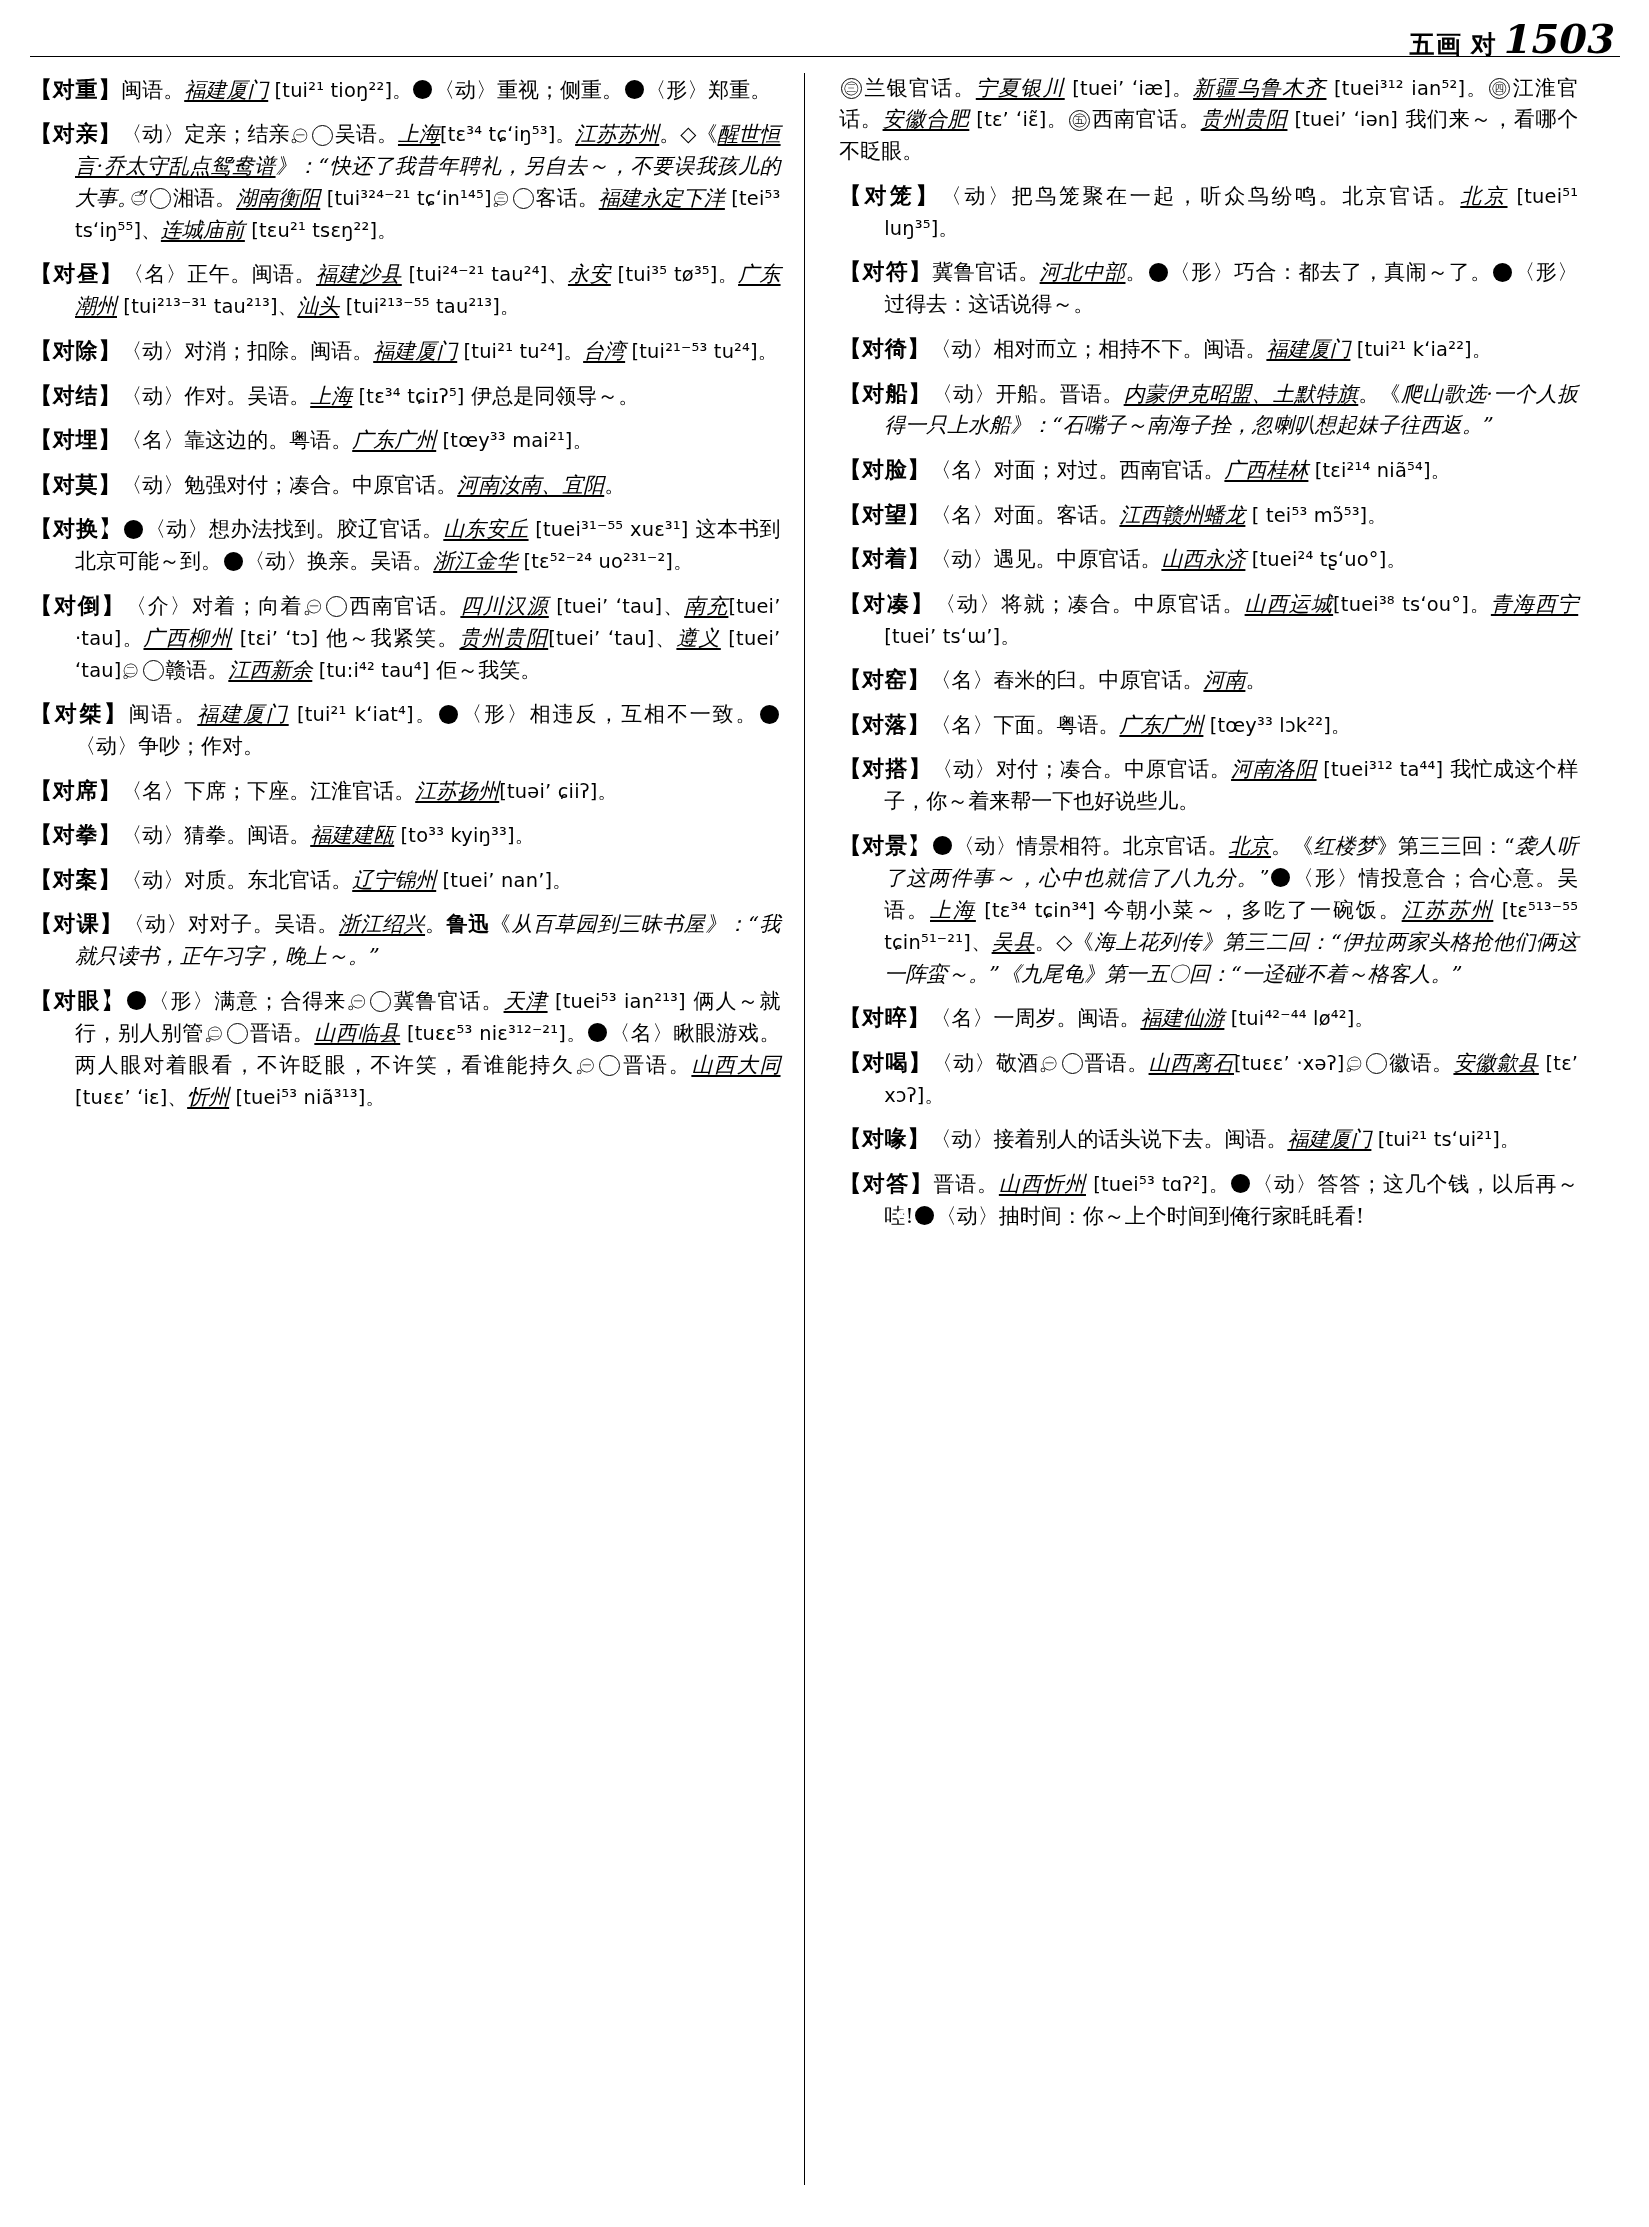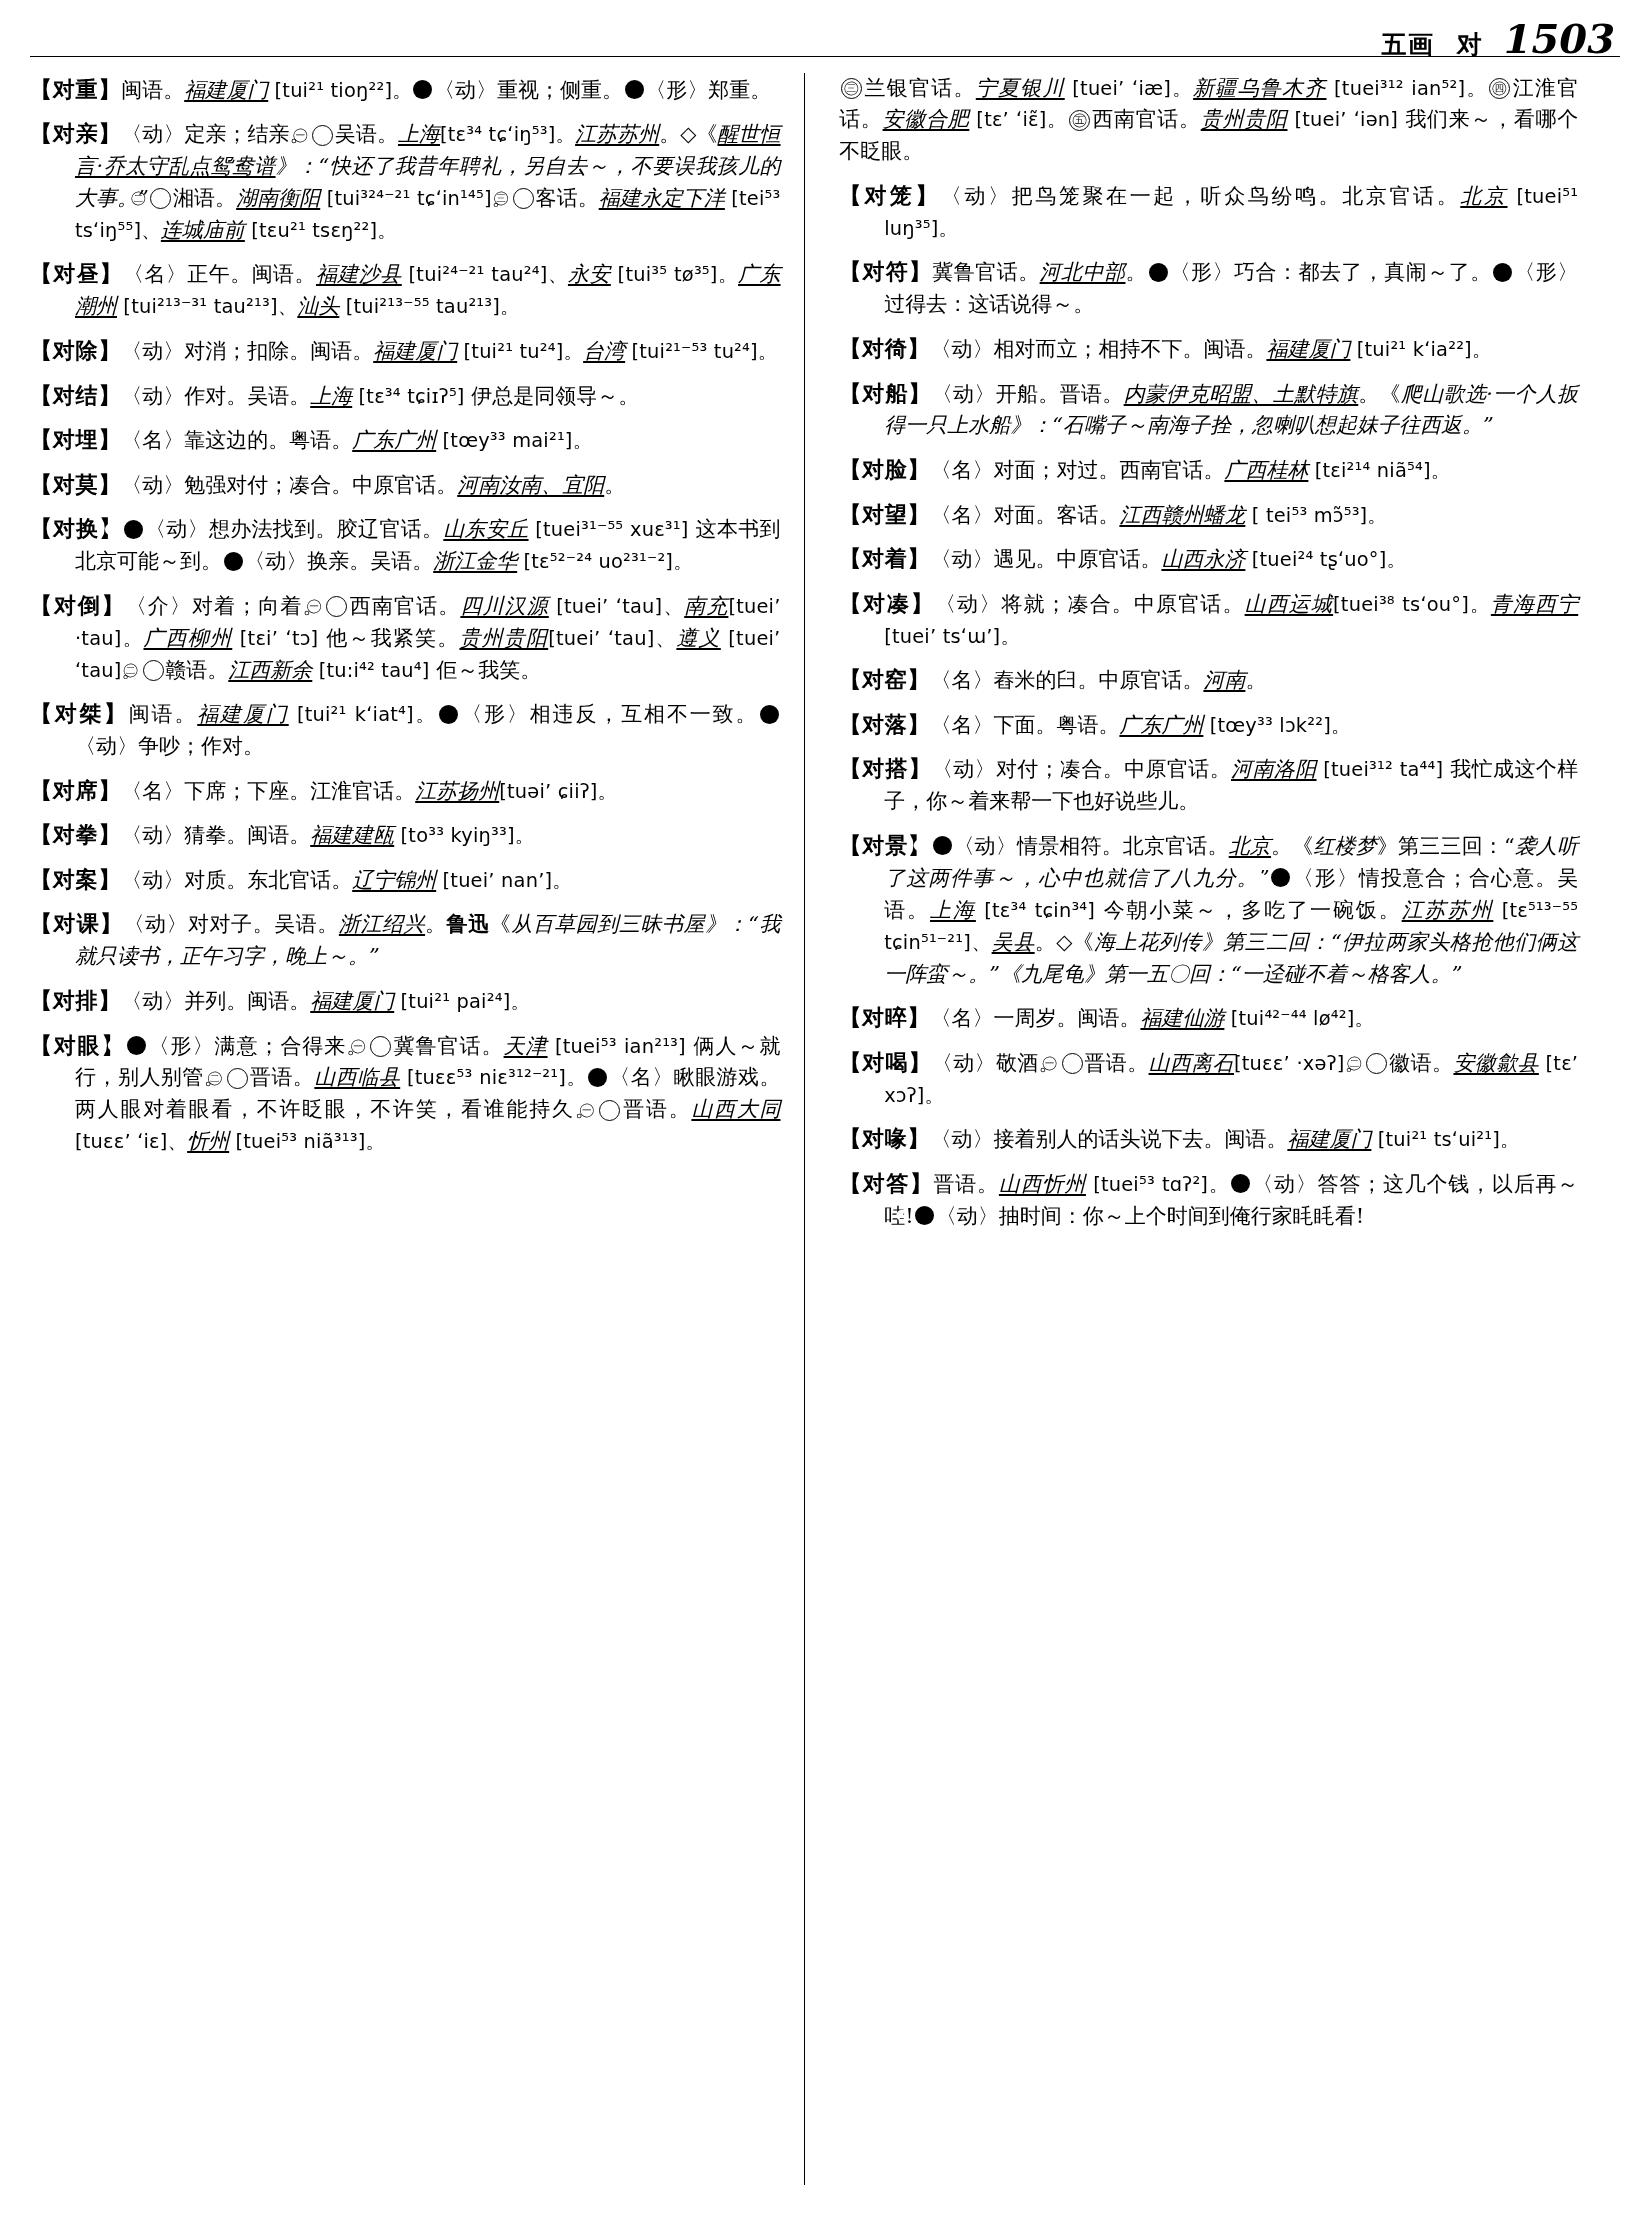--- a/index.html
+++ b/index.html
@@ -25,21 +25,21 @@
   .header {
     position: relative;
     height: 46px;
   }
   .header-right {
     position: absolute;
     right: 5px;
     top: 0;
     display: flex;
     align-items: baseline;
-    gap: 22px;
+    gap: 8px;
     font-weight: bold;
   }
   .hdr-section {
     font-size: 25px;
     letter-spacing: 1.6px;
   }
   .hdr-char {
     font-size: 25px;
   }
   .hdr-page {
@@ -146,21 +146,20 @@
         <div class="entry hang"><span class="headword">【对结】</span><span>〈动〉作对。吴语。</span><span class="run-place">上海</span><span class="run-ipa"> [tɛ³⁴ tɕiɪʔ⁵]</span><span> 伊总是同领导～。</span></div>
         <div class="entry hang"><span class="headword">【对埋】</span><span>〈名〉靠这边的。粤语。</span><span class="run-place">广东广州</span><span class="run-ipa"> [tœy³³ mai²¹]。</span></div>
         <div class="entry hang"><span class="headword">【对莫】</span><span>〈动〉勉强对付；凑合。中原官话。</span><span class="run-place">河南汝南、宜阳</span><span>。</span></div>
         <div class="entry hang"><span class="headword">【对换】</span><span class="run-marker">❶</span><span>〈动〉想办法找到。胶辽官话。</span><span class="run-place">山东安丘</span><span class="run-ipa"> [tuei³¹⁻⁵⁵ xuɛ³¹]</span><span> 这本书到北京可能～到。</span><span class="run-marker">❷</span><span>〈动〉换亲。吴语。</span><span class="run-place">浙江金华</span><span class="run-ipa"> [tɛ⁵²⁻²⁴ uo²³¹⁻²]。</span></div>
         <div class="entry hang"><span class="headword">【对倒】</span><span>〈介〉对着；向着。</span><span class="run-circ">㊀</span><span>西南官话。</span><span class="run-place">四川汉源</span><span class="run-ipa"> [tuei’ ʻtau]、</span><span class="run-place">南充</span><span class="run-ipa">[tuei’ ·tau]。</span><span class="run-place">广西柳州</span><span class="run-ipa"> [tɛi’ ʻtɔ]</span><span> 他～我紧笑。</span><span class="run-place">贵州贵阳</span><span class="run-ipa">[tuei’ ʻtau]、</span><span class="run-place">遵义</span><span class="run-ipa"> [tuei’ ʻtau]。</span><span class="run-circ">㊁</span><span>赣语。</span><span class="run-place">江西新余</span><span class="run-ipa"> [tu:i⁴² tau⁴]</span><span> 佢～我笑。</span></div>
         <div class="entry hang"><span class="headword">【对桀】</span><span>闽语。</span><span class="run-place">福建厦门</span><span class="run-ipa"> [tui²¹ kʻiat⁴]。</span><span class="run-marker">❶</span><span>〈形〉相违反，互相不一致。</span><span class="run-marker">❷</span><span>〈动〉争吵；作对。</span></div>
         <div class="entry hang"><span class="headword">【对席】</span><span>〈名〉下席；下座。江淮官话。</span><span class="run-place">江苏扬州</span><span class="run-ipa">[tuəi’ ɕiiʔ]。</span></div>
         <div class="entry hang"><span class="headword">【对拳】</span><span>〈动〉猜拳。闽语。</span><span class="run-place">福建建瓯</span><span class="run-ipa"> [to³³ kyiŋ³³]。</span></div>
         <div class="entry hang"><span class="headword">【对案】</span><span>〈动〉对质。东北官话。</span><span class="run-place">辽宁锦州</span><span class="run-ipa"> [tuei’ nan’]。</span></div>
         <div class="entry hang"><span class="headword">【对课】</span><span>〈动〉对对子。吴语。</span><span class="run-place">浙江绍兴</span><span>。</span><span class="run-bold">鲁迅</span><span>《</span><span class="run-italic">从百草园到三昧书屋</span><span class="run-italic">》：“我就只读书，正午习字，晚上～。”</span></div>
-        <div class="entry hang"><span class="headword">【对排】</span><span>〈动〉并列。闽语。</span><span class="run-place">福建厦门</span><span class="run-ipa"> [tui²¹ pai²⁴]。</span></div>
         <div class="entry hang"><span class="headword">【对眼】</span><span class="run-marker">❶</span><span>〈形〉满意；合得来。</span><span class="run-circ">㊀</span><span>冀鲁官话。</span><span class="run-place">天津</span><span class="run-ipa"> [tuei⁵³ ian²¹³]</span><span> 俩人～就行，别人别管。</span><span class="run-circ">㊁</span><span>晋语。</span><span class="run-place">山西临县</span><span class="run-ipa"> [tuɛɛ⁵³ niɛ³¹²⁻²¹]。</span><span class="run-marker">❷</span><span>〈名〉瞅眼游戏。两人眼对着眼看，不许眨眼，不许笑，看谁能持久。</span><span class="run-circ">㊀</span><span>晋语。</span><span class="run-place">山西大同</span><span class="run-ipa"> [tuɛɛ’ ʻiɛ]、</span><span class="run-place">忻州</span><span class="run-ipa"> [tuei⁵³ niã³¹³]。</span></div>
       </div>
     <div class="divider"></div>
     <div class="col col-right" id="col-right">
         <div class="entry" style="padding-left: 0px; text-indent: 0px;"><span class="run-circ">㊂</span><span>兰银官话。</span><span class="run-place">宁夏银川</span><span class="run-ipa"> [tuei’ ʻiæ]。</span><span class="run-place">新疆乌鲁木齐</span><span class="run-ipa"> [tuei³¹² ian⁵²]。</span><span class="run-circ">㊃</span><span>江淮官话。</span><span class="run-place">安徽合肥</span><span class="run-ipa"> [tɛ’ ʻiɛ̃]。</span><span class="run-circ">㊄</span><span>西南官话。</span><span class="run-place">贵州贵阳</span><span class="run-ipa"> [tuei’ ʻiən]</span><span> 我们来～，看哪个不眨眼。</span></div>
         <div class="entry hang"><span class="headword">【对笼】</span><span>〈动〉把鸟笼聚在一起，听众鸟纷鸣。北京官话。</span><span class="run-place">北京</span><span class="run-ipa"> [tuei⁵¹ luŋ³⁵]。</span></div>
         <div class="entry hang"><span class="headword">【对符】</span><span>冀鲁官话。</span><span class="run-place">河北中部</span><span>。</span><span class="run-marker">❶</span><span>〈形〉巧合：都去了，真闹～了。</span><span class="run-marker">❷</span><span>〈形〉过得去：这话说得～。</span></div>
         <div class="entry hang"><span class="headword">【对徛】</span><span>〈动〉相对而立；相持不下。闽语。</span><span class="run-place">福建厦门</span><span class="run-ipa"> [tui²¹ kʻia²²]。</span></div>
         <div class="entry hang"><span class="headword">【对船】</span><span>〈动〉开船。晋语。</span><span class="run-place">内蒙伊克昭盟、土默特旗</span><span>。《</span><span class="run-italic">爬山歌选·一个人扳得一只上水船</span><span class="run-italic">》：“石嘴子～南海子拴，忽喇叭想起妹子往西返。”</span></div>
         <div class="entry hang"><span class="headword">【对脸】</span><span>〈名〉对面；对过。西南官话。</span><span class="run-place">广西桂林</span><span class="run-ipa"> [tɛi²¹⁴ niã⁵⁴]。</span></div>

